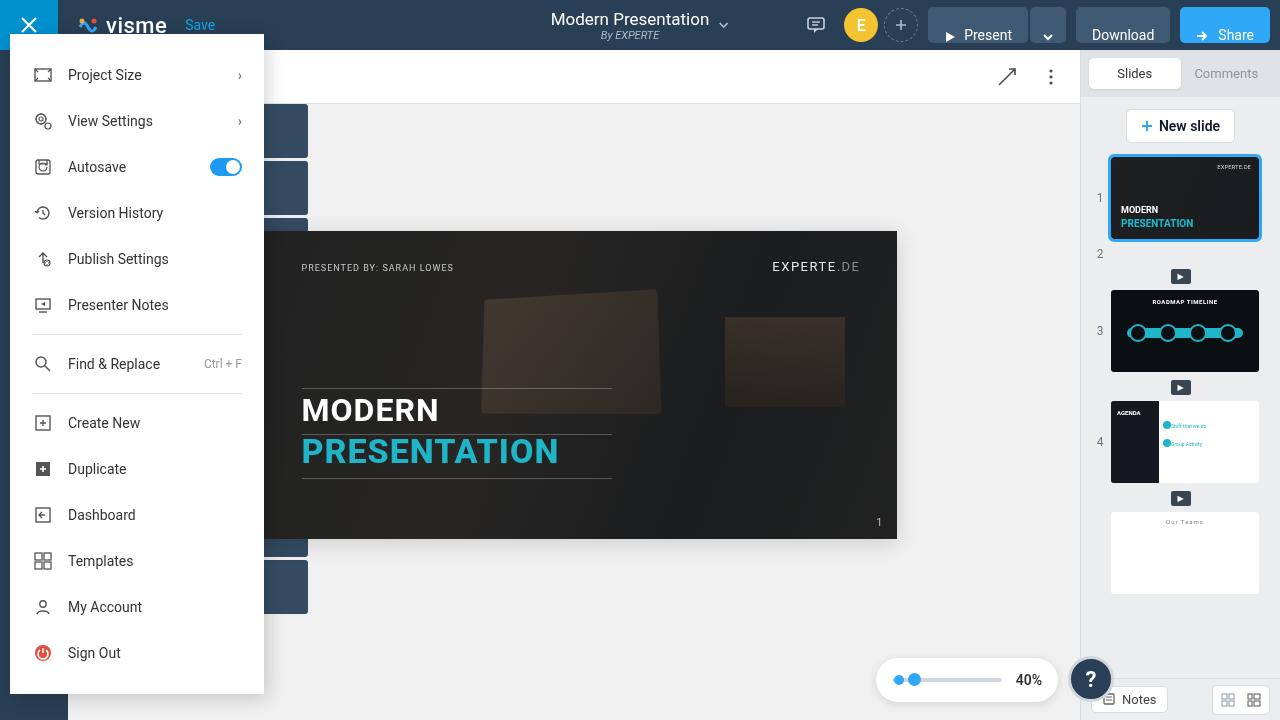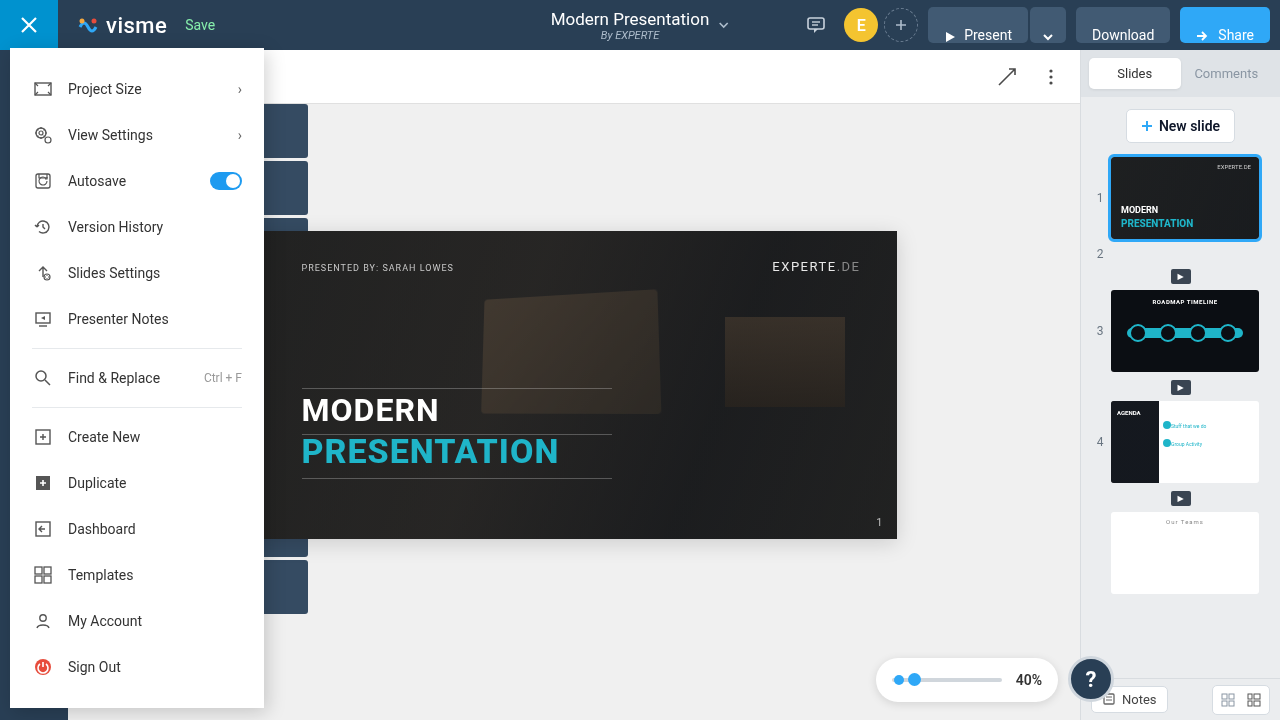--- a/index.html
+++ b/index.html
@@ -1,21 +1,21 @@
 <!DOCTYPE html>
 <html><head>
 <meta charset="utf-8">
 <style>
 *{margin:0;padding:0;box-sizing:border-box;font-family:-apple-system,BlinkMacSystemFont,"Segoe UI",Roboto,sans-serif;}
 body{width:1280px;height:720px;overflow:hidden;background:#e8e8e8;}
 .hdr{height:50px;background:#293f55;display:flex;align-items:center;color:#fff;position:relative;z-index:50;}
 .close-btn{width:58px;height:50px;background:#0092cf;display:flex;align-items:center;justify-content:center;cursor:pointer;}
 .logo{display:flex;align-items:center;margin-left:18px;gap:6px;}
 .logo-mark{width:24px;height:24px;position:relative;}
-.save-txt{color:#86efac;font-size:14px;margin-left:18px;}
+.save-txt{color:#0ea5e9;font-size:14px;margin-left:18px;}
 .title-area{position:absolute;left:50%;transform:translateX(-50%);text-align:center;display:flex;align-items:center;gap:8px;}
 .title-main{font-size:17px;color:#fff;}
 .title-sub{font-size:11px;font-style:italic;color:#adbccb;}
 .hdr-right{margin-left:auto;display:flex;align-items:center;gap:10px;padding-right:10px;}
 .icon-btn{width:36px;height:36px;border-radius:50%;display:flex;align-items:center;justify-content:center;cursor:pointer;}
 .avatar{width:34px;height:34px;border-radius:50%;background:#f4c430;color:#fff;display:flex;align-items:center;justify-content:center;font-weight:600;}
 .add-circ{width:34px;height:34px;border-radius:50%;border:1px dashed #6a7d91;display:flex;align-items:center;justify-content:center;color:#adbccb;cursor:pointer;margin-left:-4px;}
 .btn{height:36px;border-radius:5px;display:flex;align-items:flex-end;padding:0 16px;font-size:14px;cursor:pointer;color:#fff;}
 .btn-present{background:#415a73;gap:8px;}
 .btn-chev{background:#415a73;width:36px;padding:0;justify-content:center;margin-left:-8px;}
@@ -50,21 +50,21 @@
 .thumbs{flex:1;overflow-y:auto;padding:6px 8px 8px 8px;}
 .thumb-row{display:flex;align-items:center;margin-bottom:8px;}
 .thumb-num{width:22px;font-size:12px;color:#6a7682;text-align:center;}
 .thumb{width:148px;height:82px;border-radius:3px;overflow:hidden;cursor:pointer;position:relative;background:#16202a;}
 .thumb.sel{outline:3px solid #2fa8f7;}
 .thumb-trans{width:20px;height:15px;background:#3a4552;border-radius:2px;margin:2px auto 6px;display:flex;align-items:center;justify-content:center;color:#fff;font-size:8px;}
 .bottom-bar{height:42px;border-top:1px solid #d8dce0;display:flex;align-items:center;padding:0 10px;background:#ebedef;gap:6px;}
 .notes-btn{background:#fff;border:1px solid #d6dce2;border-radius:5px;padding:5px 10px;font-size:13px;display:flex;gap:6px;cursor:pointer;color:#444;}
 .view-toggle{margin-left:auto;display:flex;gap:2px;background:#fff;border:1px solid #d6dce2;border-radius:5px;padding:3px;}
 .vt{width:24px;height:22px;display:flex;align-items:center;justify-content:center;cursor:pointer;border-radius:3px;color:#8a96a3;}
-.menu{position:absolute;top:48px;left:10px;width:254px;background:#fff;box-shadow:3px 4px 18px rgba(0,0,0,0.18);z-index:100;padding:18px 0;}
+.menu{position:absolute;top:34px;left:10px;width:254px;background:#fff;box-shadow:3px 4px 18px rgba(0,0,0,0.18);z-index:100;padding:18px 0;}
 .menu-item{display:flex;align-items:center;padding:12px 22px;font-size:14px;color:#333;cursor:pointer;gap:14px;position:relative;}
 .menu-ico{width:22px;height:22px;display:flex;align-items:center;justify-content:center;color:#555;}
 .menu-chev{margin-left:auto;color:#666;}
 .menu-short{margin-left:auto;color:#999;font-size:12px;}
 .menu-sep{height:1px;background:#e6e9ec;margin:6px 22px;}
 .toggle{width:32px;height:18px;background:#1e9bf0;border-radius:10px;margin-left:auto;position:relative;}
 .toggle::after{content:"";position:absolute;right:2px;top:2px;width:14px;height:14px;background:#fff;border-radius:50%;}
 .signout-ico{color:#e74c3c;}
 
 .th1{background:linear-gradient(rgba(18,24,30,0.7),rgba(18,24,30,0.7)),linear-gradient(110deg,#3a3228,#2a2420);position:relative;}
@@ -341,21 +341,21 @@
     <span>Version History</span>
   </div>
   <div class="menu-item">
     <div class="menu-ico">
         <svg width="20" height="20" viewBox="0 0 20 20">
           <path d="M10 14V4M6 8l4-4 4 4" stroke="#555" stroke-width="1.4" fill="none"></path>
           <circle cx="14" cy="14" r="3" fill="none" stroke="#555" stroke-width="1.2"></circle>
           <path d="M14 12v1M14 15v1M12 14h1M15 14h1" stroke="#555"></path>
         </svg>
       </div>
-    <span>Slides Settings</span>
+    <span>Publish Settings</span>
   </div>
   <div class="menu-item">
     <div class="menu-ico">
         <svg width="20" height="20" viewBox="0 0 20 20">
           <rect x="3" y="4" width="14" height="10" fill="none" stroke="#555" stroke-width="1.4"></rect>
           <path d="M8 9l4-2v4z" fill="#555"></path>
           <path d="M6 17h8" stroke="#555" stroke-width="1.4"></path>
         </svg>
       </div>
     <span>Presenter Notes</span>

